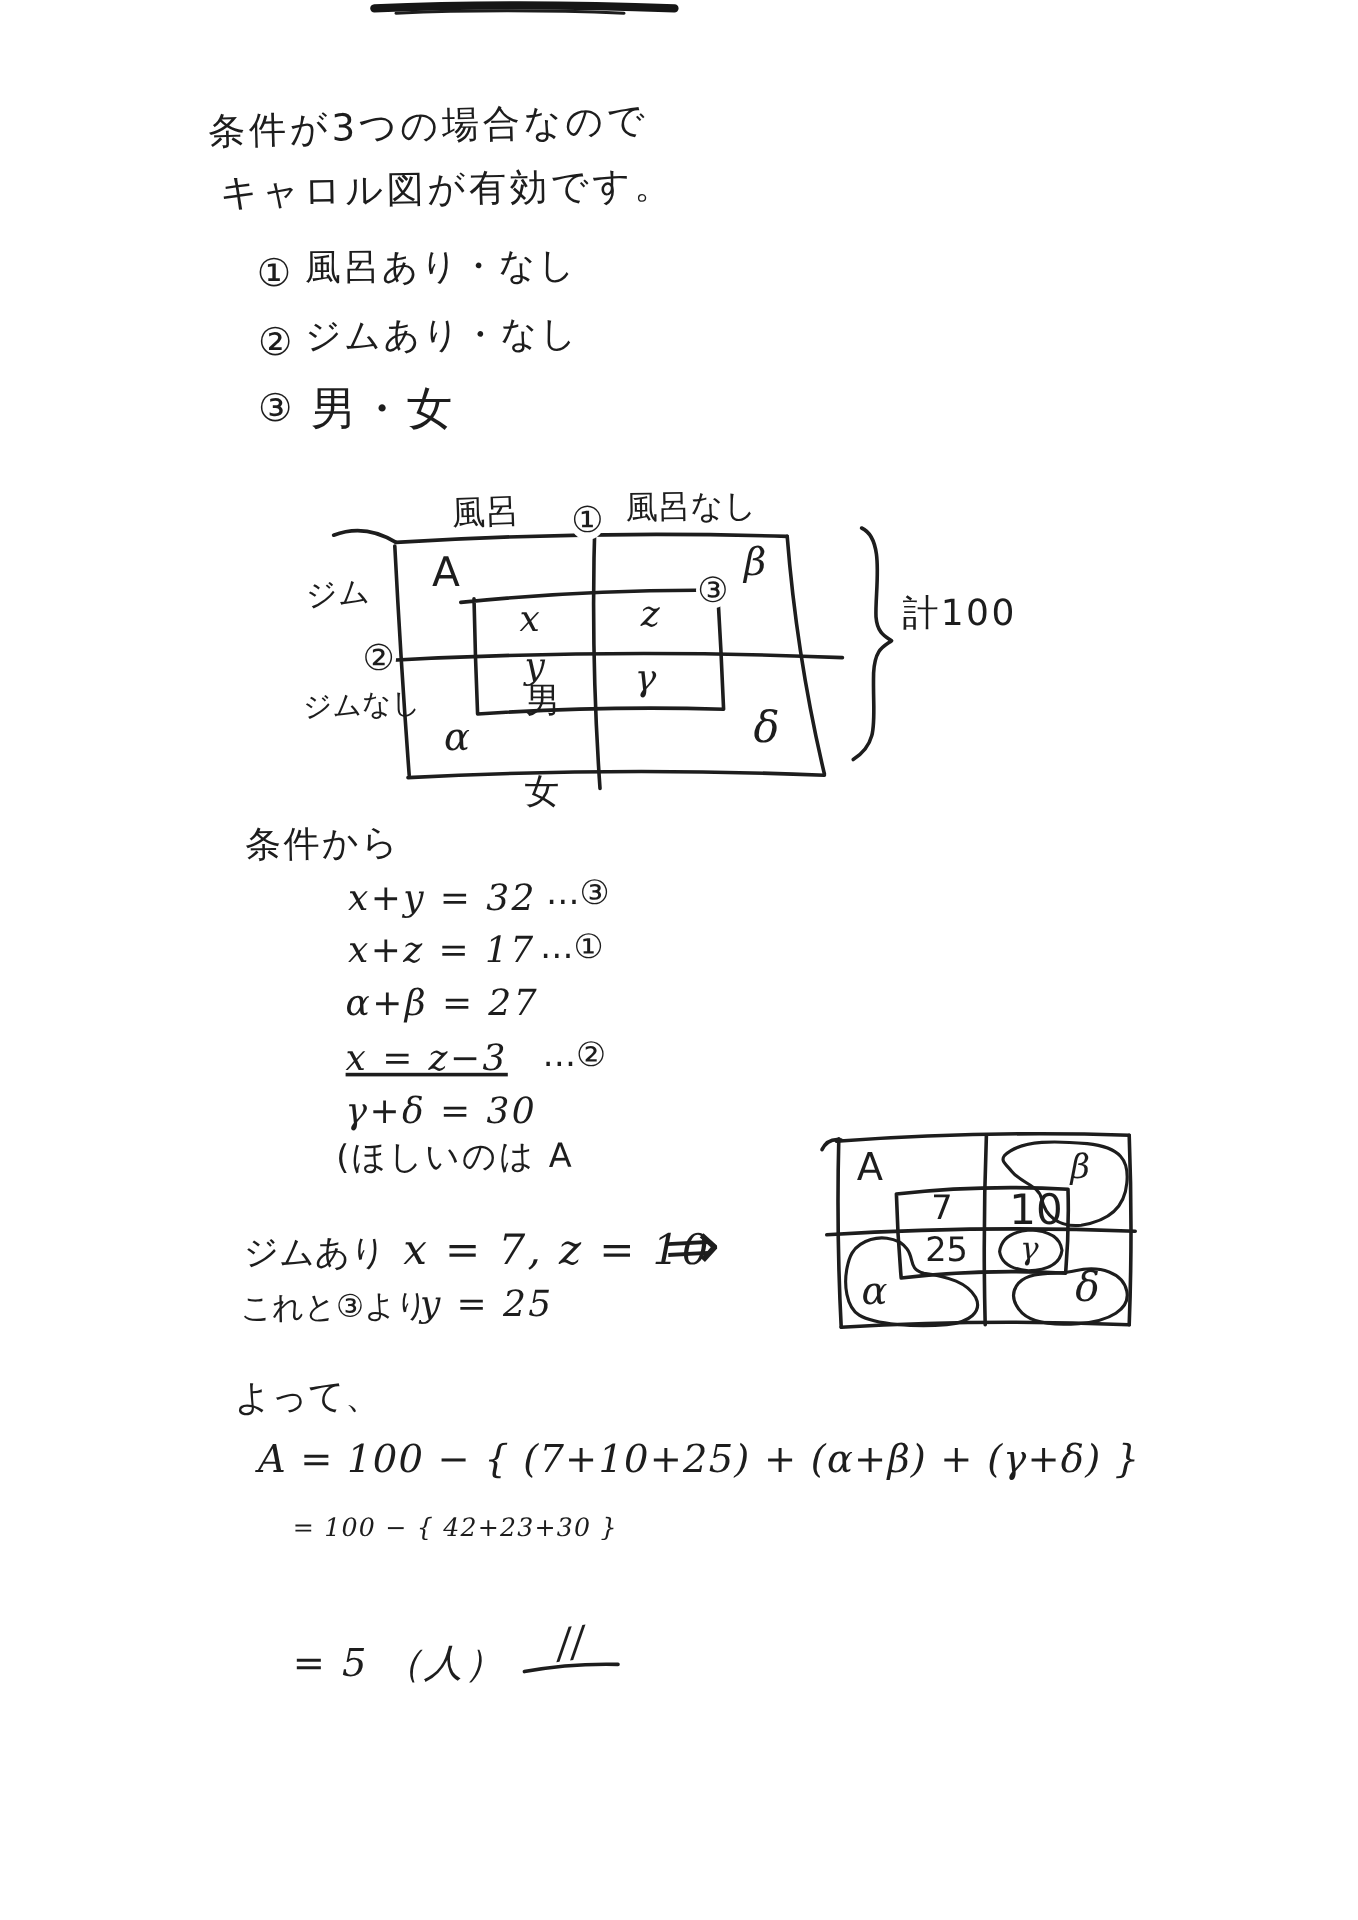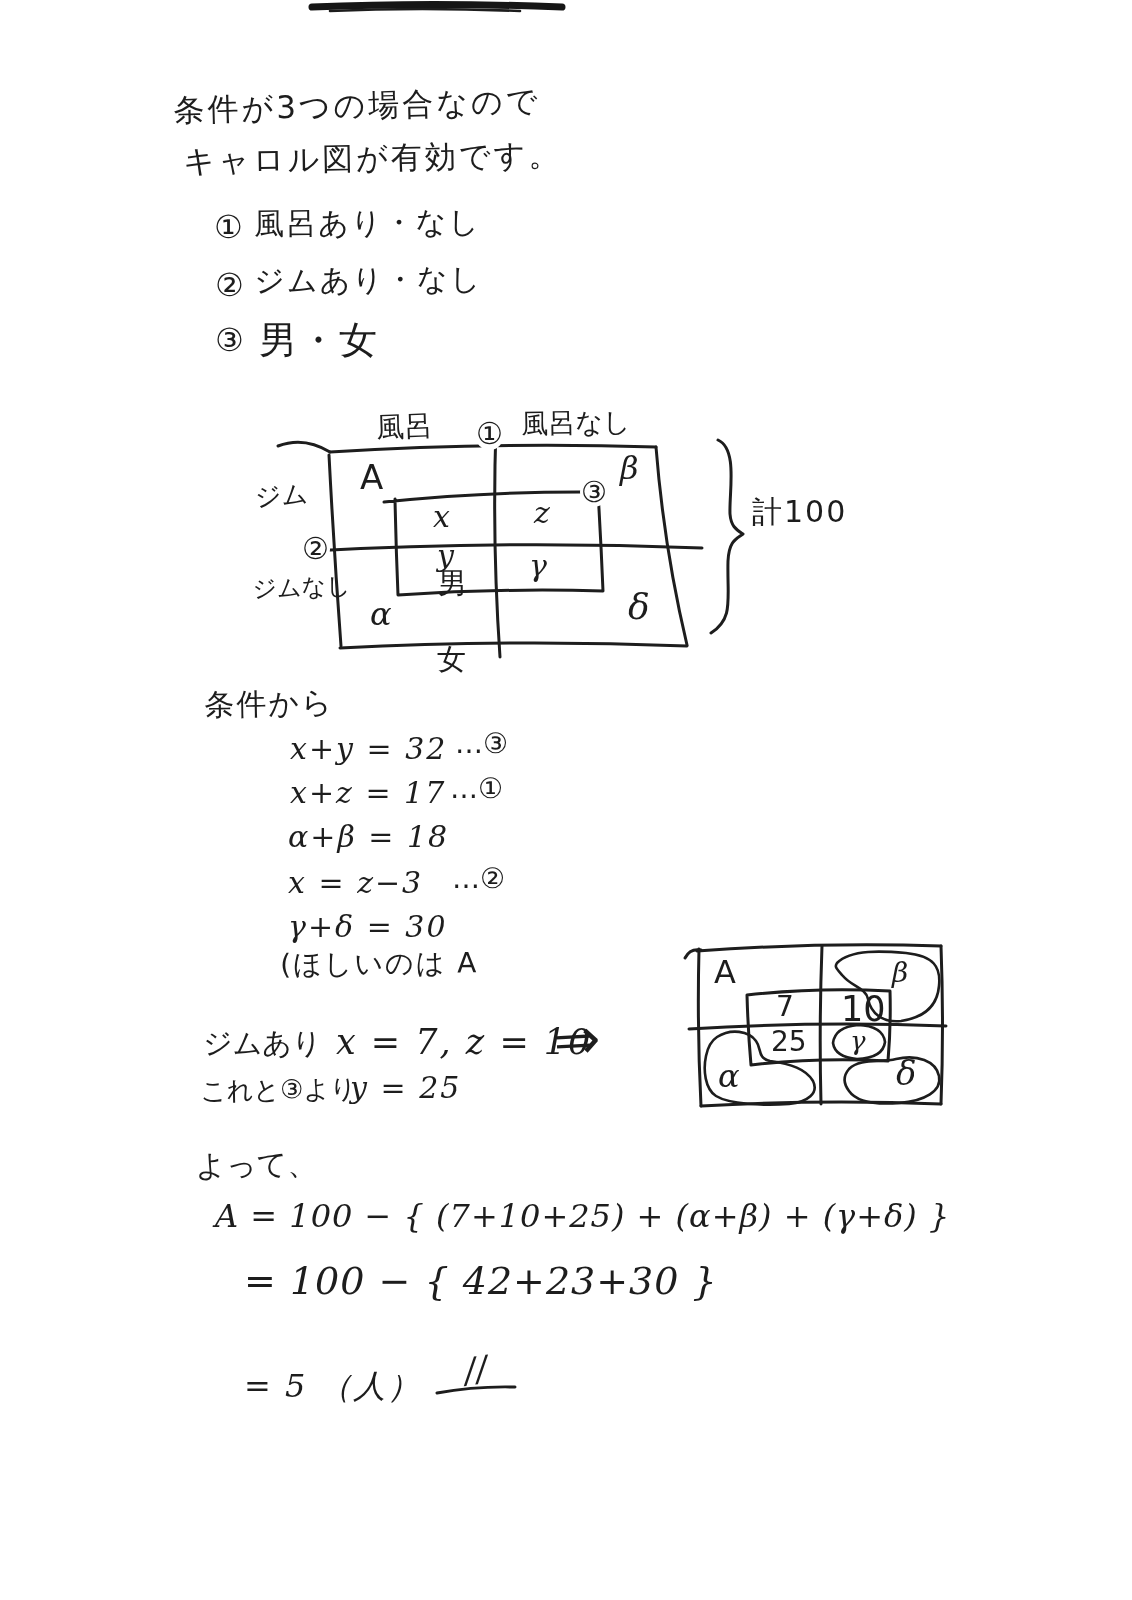--- a/index.html
+++ b/index.html
@@ -86,23 +86,23 @@
   <div class="hw" style="left:752px;top:496px;font-size:30px;letter-spacing:2px;">計100</div>
 
   <div class="hw" style="left:204px;top:689px;font-size:30px;transform:rotate(-1deg);letter-spacing:2px;">条件から</div>
 
   <div class="hw math" style="left:290px;top:733px;font-size:30px;letter-spacing:2px;">x+y = 32</div>
   <div class="hw" style="left:455px;top:729px;font-size:28px;">…③</div>
 
   <div class="hw math" style="left:290px;top:777px;font-size:30px;letter-spacing:2px;">x+z = 17</div>
   <div class="hw" style="left:450px;top:774px;font-size:28px;">…①</div>
 
-  <div class="hw math" style="left:288px;top:821px;font-size:30px;letter-spacing:2px;">α+β = 18</div>
+  <div class="hw math" style="left:288px;top:821px;font-size:30px;letter-spacing:2px;">α+β = 27</div>
 
-  <div class="hw math" style="left:288px;top:867px;font-size:30px;letter-spacing:2px;">x = z−3</div>
+  <div class="hw math" style="left:288px;top:867px;font-size:30px;letter-spacing:2px;text-decoration:underline;">x = z−3</div>
   <div class="hw" style="left:452px;top:864px;font-size:28px;">…②</div>
 
   <div class="hw math" style="left:288px;top:911px;font-size:30px;letter-spacing:2px;">γ+δ = 30</div>
 
   <div class="hw" style="left:280px;top:950px;font-size:28px;transform:rotate(-0.5deg);letter-spacing:2px;">(ほしいのは A</div>
 
   <div class="hw" style="left:203px;top:1028px;font-size:29px;">ジムあり</div>
   <div class="hw math" style="left:336px;top:1024px;font-size:35px;letter-spacing:2px;">x = 7,  z = 10</div>
   <div class="hw" style="left:552px;top:1012px;font-size:56px;transform:rotate(-3deg);">⇒</div>
   <div class="hw" style="left:200px;top:1078px;font-size:26px;transform:rotate(-1deg);">これと③より</div>
@@ -112,17 +112,17 @@
   <div class="hw math" style="left:892px;top:958px;font-size:28px;">β</div>
   <div class="hw math" style="left:718px;top:1060px;font-size:32px;">α</div>
   <div class="hw math" style="left:896px;top:1056px;font-size:34px;">δ</div>
   <div class="hw" style="left:776px;top:992px;font-size:28px;">7</div>
   <div class="hw" style="left:841px;top:991px;font-size:35px;">10</div>
   <div class="hw" style="left:771px;top:1027px;font-size:28px;">25</div>
   <div class="hw math" style="left:850px;top:1028px;font-size:26px;">γ</div>
 
   <div class="hw" style="left:195px;top:1150px;font-size:30px;transform:rotate(-1deg);">よって、</div>
   <div class="hw math" style="left:215px;top:1200px;font-size:32px;letter-spacing:1px;">A = 100 − { (7+10+25) + (α+β) + (γ+δ) }</div>
-  <div class="hw math" style="left:244px;top:1262px;font-size:38px;letter-spacing:1px;">= 100 − { 42+23+30 }</div>
+  <div class="hw math" style="left:244px;top:1262px;font-size:21px;letter-spacing:1px;">= 100 − { 42+23+30 }</div>
   <div class="hw math" style="left:244px;top:1370px;font-size:32px;letter-spacing:2px;">= 5 （人）</div>
   <div class="hw math" style="left:462px;top:1354px;font-size:34px;transform:rotate(-8deg);">//</div>
 
 </div>
 
 </body></html>

